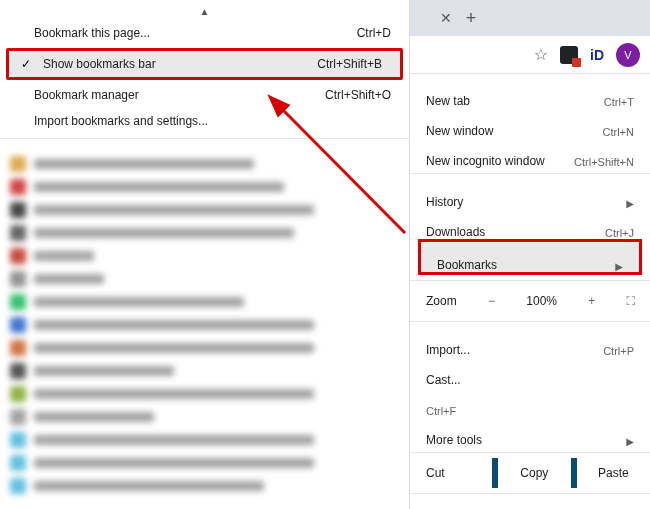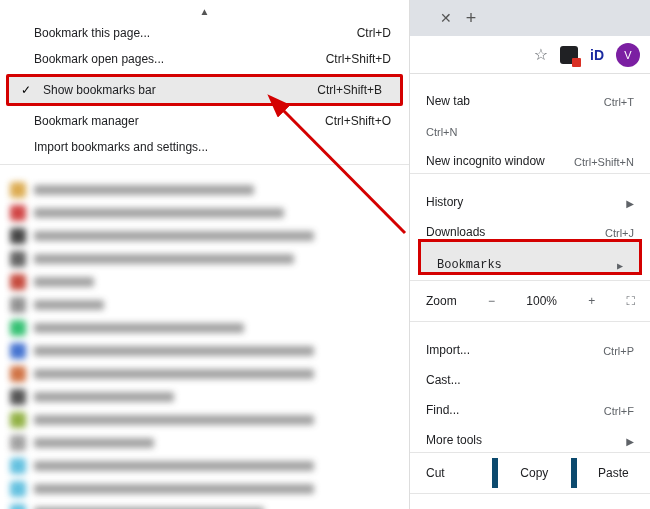--- a/index.html
+++ b/index.html
@@ -140,21 +140,21 @@
   .menu-item {
     display: flex;
     align-items: flex-end;
     height: 30px;
     padding: 0 16px;
     font-size: 12px;
   }
   .menu-item .label { flex: 1; }
   .menu-item .shortcut { color: #5f6368; font-size: 11px; }
   .menu-item .sub-arrow { color: #5f6368; font-size: 10px; }
-  .menu-item.highlighted { background: #e9e9e9; font-family: Liberation Mono, monospace; }
+  .menu-item.highlighted { background: #e9e9e9; }
   .menu-box {
     border: 3px solid #d40000;
     margin: 0 8px;
   }
   .menu-divider {
     border-top: 1px solid #e5e5e5;
     margin: 5px 0;
   }
   .zoom-row {
     display: flex;
@@ -188,24 +188,20 @@
 </head>
 <body>
 
 <div class="left-pane">
   <div class="submenu">
     <div class="up-arrow">▲</div>
 
     <div class="submenu-item">
       <span class="label">Bookmark this page...</span>
       <span class="shortcut">Ctrl+D</span>
-    </div>
-    <div class="submenu-item">
-      <span class="label">Bookmark open pages...</span>
-      <span class="shortcut">Ctrl+Shift+D</span>
     </div>
 
     <div class="submenu-box">
       <div class="submenu-item highlighted">
         <span class="check">✓</span>
         <span class="label">Show bookmarks bar</span>
         <span class="shortcut">Ctrl+Shift+B</span>
       </div>
     </div>
 
@@ -304,20 +300,21 @@
     <span class="ext-id">iD</span>
     <span class="avatar">V</span>
   </div>
 
   <div class="main-menu">
     <div class="menu-item">
       <span class="label">New tab</span>
       <span class="shortcut">Ctrl+T</span>
     </div>
     <div class="menu-item">
+      <span class="label">New window</span>
       <span class="shortcut">Ctrl+N</span>
     </div>
     <div class="menu-item">
       <span class="label">New incognito window</span>
       <span class="shortcut">Ctrl+Shift+N</span>
     </div>
     <div class="menu-divider"></div>
 
     <div class="menu-item">
       <span class="label">History</span>
@@ -345,21 +342,20 @@
     <div class="menu-divider"></div>
 
     <div class="menu-item">
       <span class="label">Import...</span>
       <span class="shortcut">Ctrl+P</span>
     </div>
     <div class="menu-item">
       <span class="label">Cast...</span>
     </div>
     <div class="menu-item">
-      <span class="label">Find...</span>
       <span class="shortcut">Ctrl+F</span>
     </div>
     <div class="menu-item">
       <span class="label">More tools</span>
       <span class="sub-arrow">▶</span>
     </div>
     <div class="menu-divider"></div>
 
     <div class="edit-row">
       <div class="cell">Cut</div>

